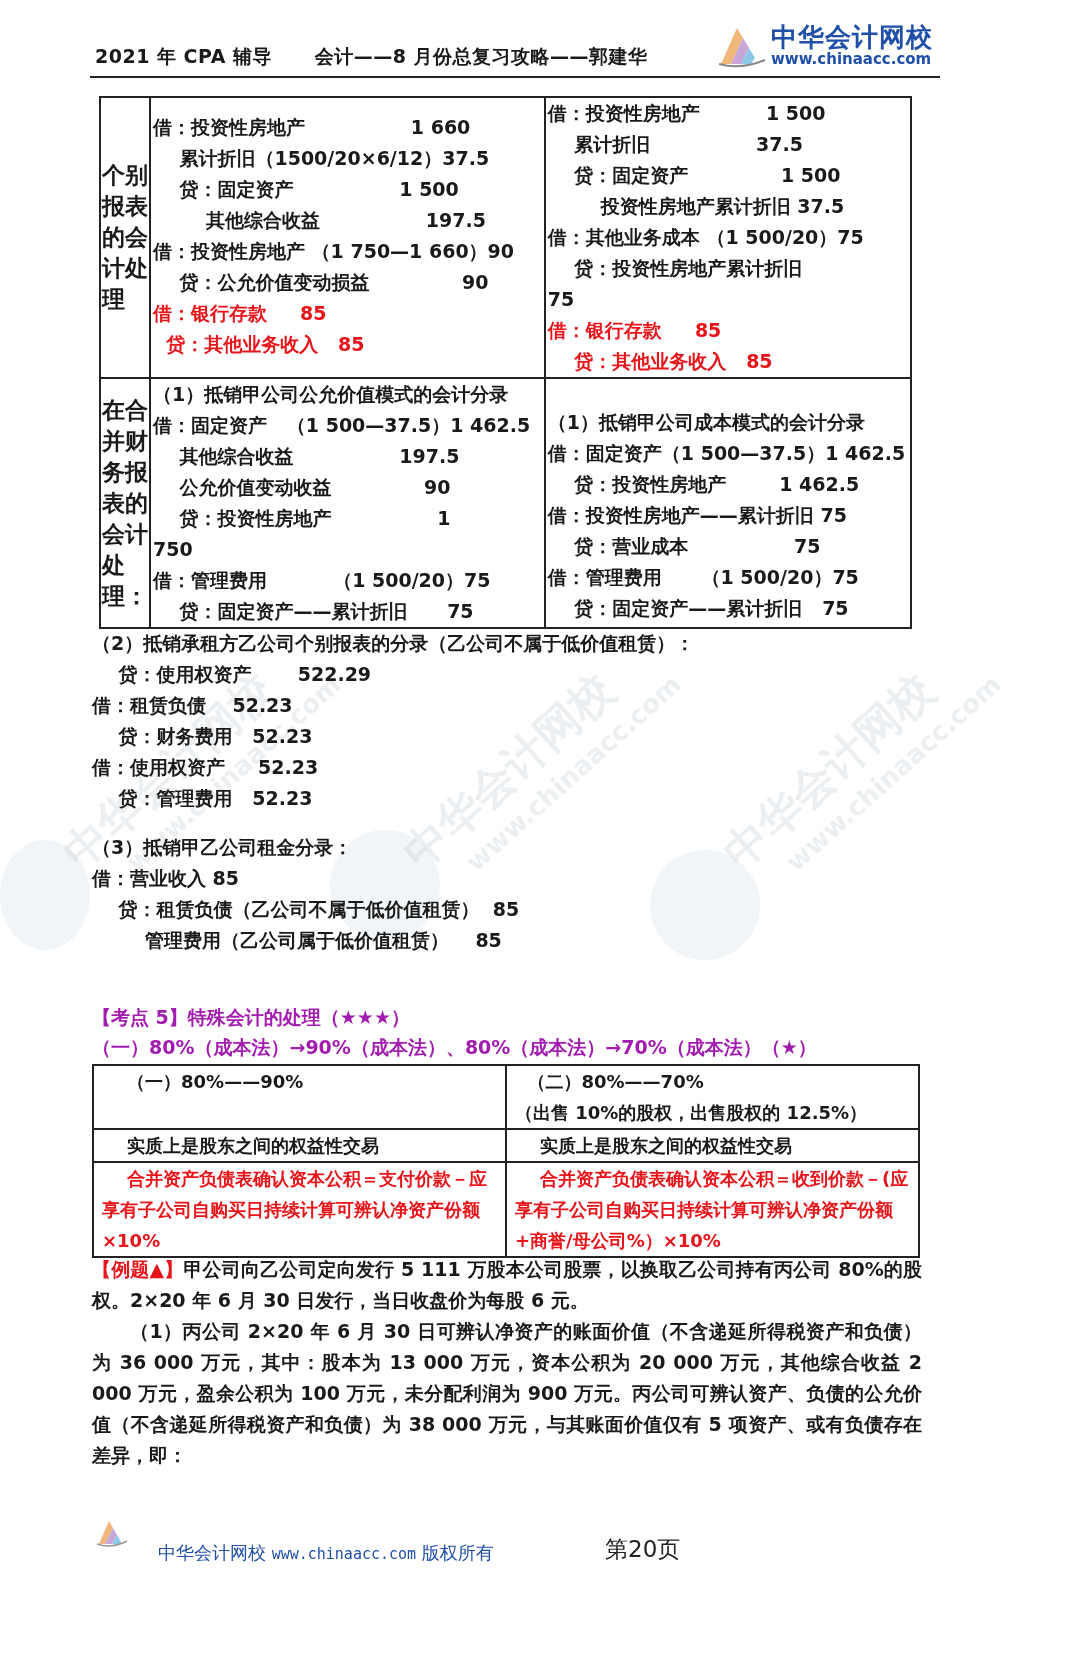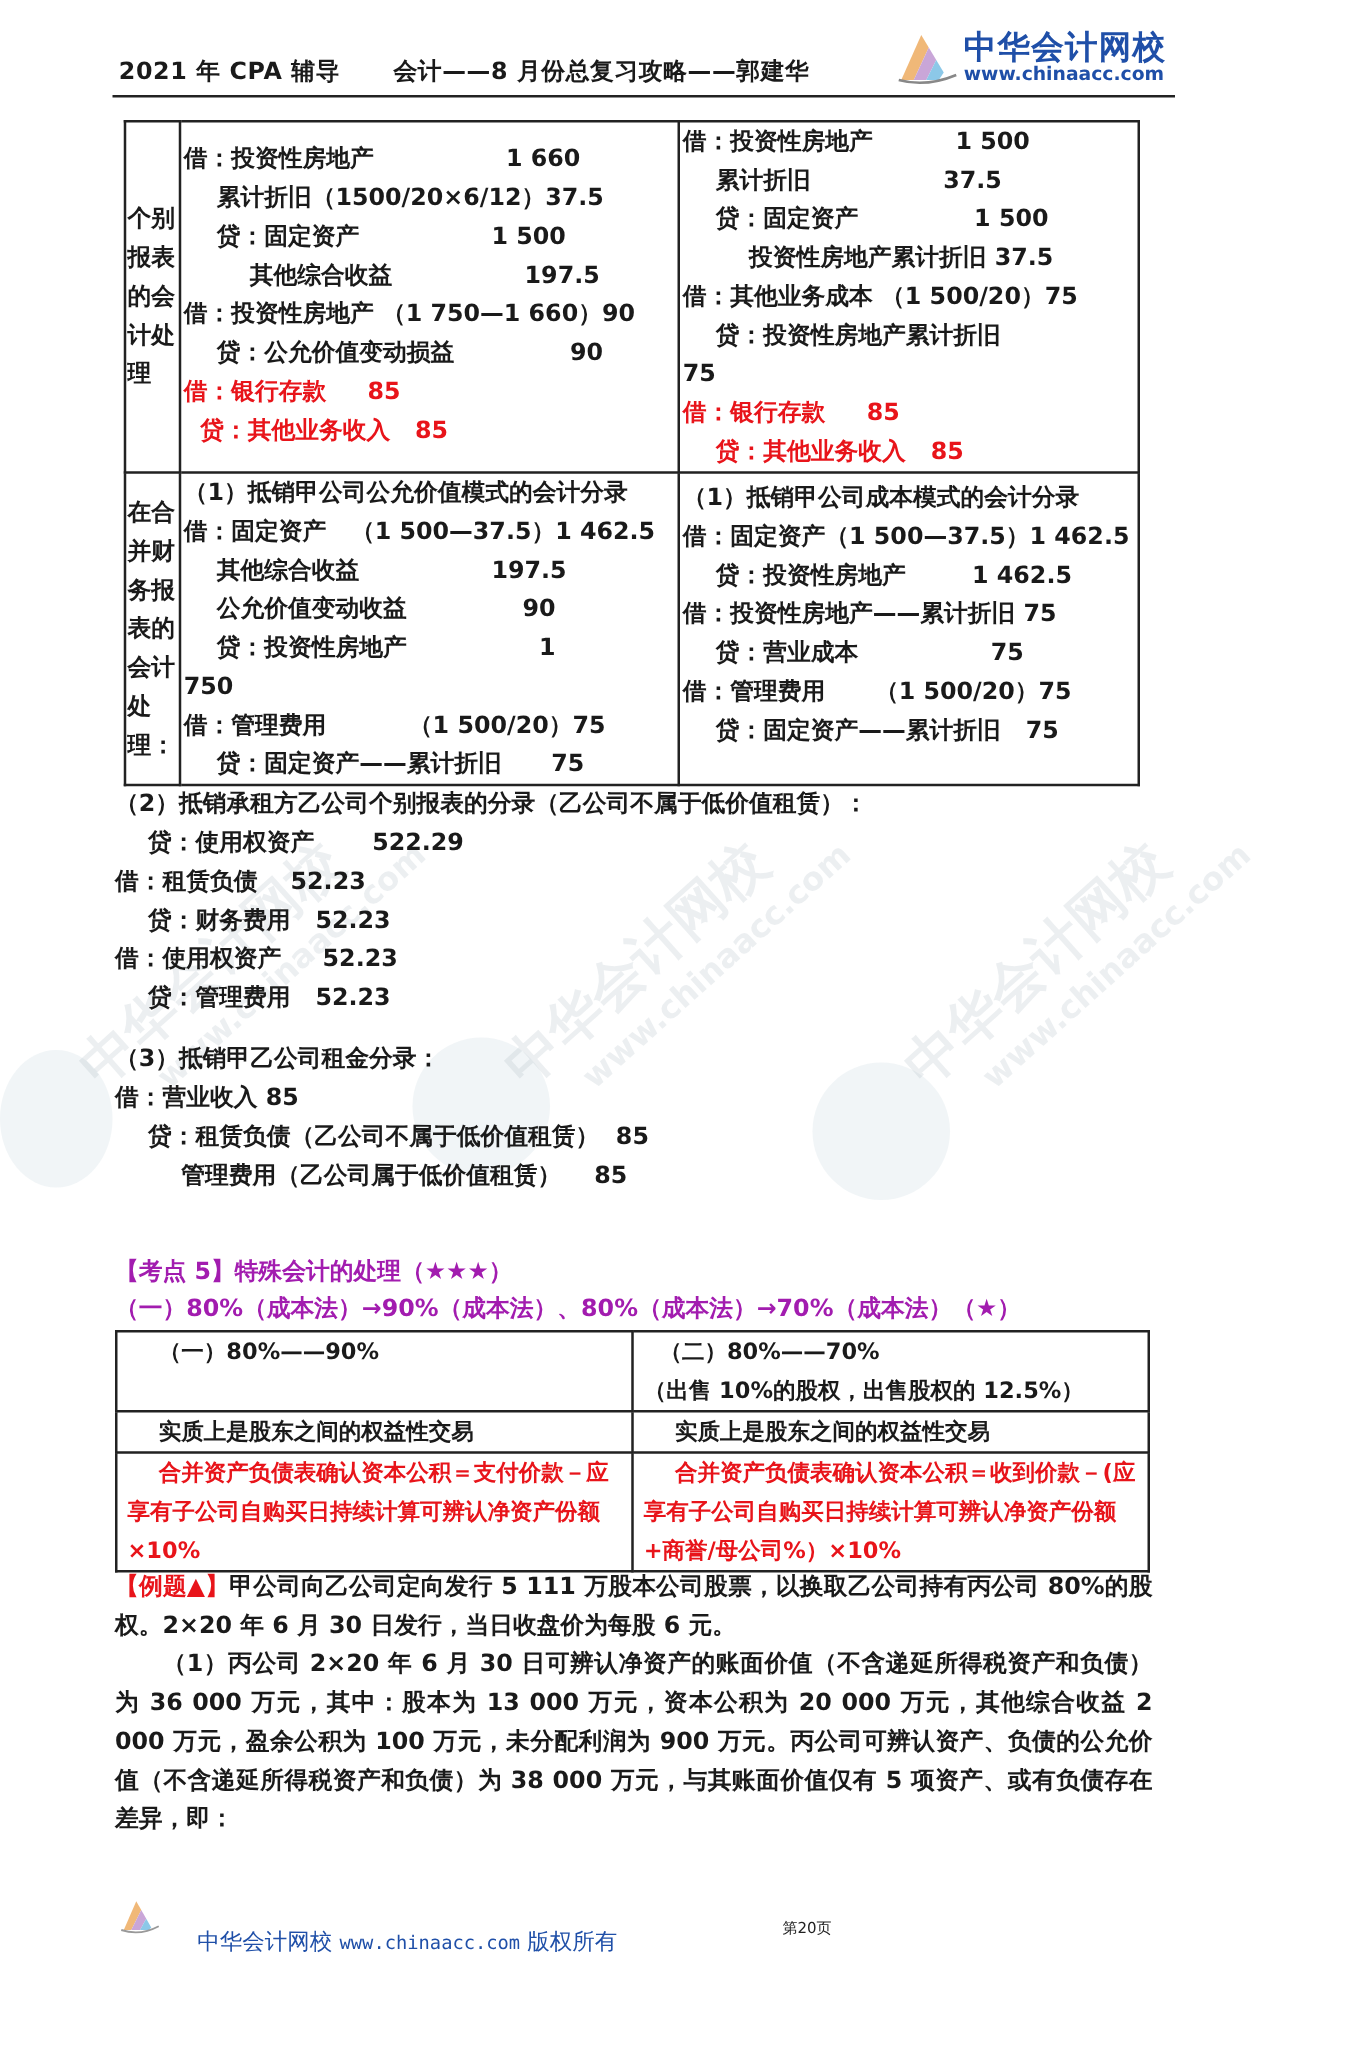--- a/index.html
+++ b/index.html
@@ -13,40 +13,40 @@
     .logo-mark { position: absolute; left: 0; top: 6px; width: 52px; height: 44px; }
     .logo-cn { position: absolute; left: 56px; top: 2px; font-size: 26px; font-weight: bold; color: #1f4fa8; letter-spacing: 1px; }
     .logo-url { position: absolute; left: 56px; top: 32px; font-size: 15px; font-weight: bold; color: #1f4fa8; }
 
     .watermark { position: absolute; pointer-events: none; color: rgba(170,180,190,0.22); font-size: 44px; font-weight: bold; transform: rotate(-42deg); white-space: nowrap; }
     .watermark .wm-url { display: block; font-size: 26px; margin-left: 40px; }
     .wm-circle { position: absolute; border-radius: 50%; background: rgba(200,215,225,0.25); pointer-events: none; }
 
     table.jt { position: absolute; border-collapse: collapse; font-size: 19px; font-weight: bold; }
     table.jt td { border: 2px solid #222; vertical-align: top; }
-    .jt .label { width: 44px; font-size: 19px; line-height: 31px; padding: 0 1px; word-break: break-all; }
+    .jt .label { width: 44px; font-size: 23px; line-height: 31px; padding: 0 1px; word-break: break-all; }
     .jt .cell { line-height: 31px; padding: 0 0 0 2px; }
     .ln { white-space: pre; display: block; }
     .red { color: #e8141a; }
 
     .body-block { position: absolute; left: 92px; font-size: 19px; font-weight: bold; line-height: 31px; }
 
     .section-title { position: absolute; left: 92px; font-size: 19px; font-weight: bold; color: #a21caf; line-height: 31px; white-space: pre; }
 
     table.cmp { position: absolute; left: 92px; top: 1064px; width: 828px; border-collapse: collapse; font-size: 18px; font-weight: bold; }
     table.cmp td { border: 2px solid #222; vertical-align: top; width: 50%; line-height: 31px; padding: 0 2px 0 8px; margin-left: 28px; }
 
     .para { position: absolute; left: 92px; width: 830px; font-size: 19px; font-weight: bold; line-height: 31px; text-align: justify; }
     .indent { text-indent: 2em; }
 
     .footer { position: absolute; left: 95px; top: 1518px; width: 840px; height: 40px; }
     .footer-mark { position: absolute; left: 0; top: 0; width: 34px; height: 30px; }
     .footer-text { position: absolute; left: 40px; top: 2px; font-size: 18px; color: #1f4fa8; white-space: pre; }
     .footer-url { font-family: "DejaVu Sans Mono", "Liberation Mono", monospace; font-size: 15px; }
-    .page-num { position: absolute; left: 531px; top: 16px; font-size: 12px; color: #222; }
+    .page-num { position: absolute; left: 510px; top: 16px; font-size: 23px; color: #222; }
   </style>
 </head>
 <body>
 
 <div class="header">
   <div class="header-title">2021 年 CPA 辅导      会计——8 月份总复习攻略——郭建华</div>
   <div class="logo">
     <svg class="logo-mark" viewBox="0 0 52 44">
       <polygon points="6,40 22,4 28,14 16,40" fill="#f0b878"></polygon>
       <polygon points="16,40 28,14 34,24 26,40" fill="#c9a6d8"></polygon>
@@ -107,21 +107,21 @@
     <td class="cell" id="r1c1">
           <span class="ln">（1）抵销甲公司公允价值模式的会计分录</span>
           <span class="ln">借：固定资产   （1 500—37.5）1 462.5</span>
           <span class="ln">    其他综合收益                197.5</span>
           <span class="ln">    公允价值变动收益              90</span>
           <span class="ln">    贷：投资性房地产                1</span>
           <span class="ln">750</span>
           <span class="ln">借：管理费用          （1 500/20）75</span>
           <span class="ln">    贷：固定资产——累计折旧      75</span>
         </td>
-    <td class="cell" style="padding-top:4px;" id="r1c2">
+    <td class="cell" style="padding-top:28px;" id="r1c2">
           <span class="ln">（1）抵销甲公司成本模式的会计分录</span>
           <span class="ln">借：固定资产（1 500—37.5）1 462.5</span>
           <span class="ln">    贷：投资性房地产        1 462.5</span>
           <span class="ln">借：投资性房地产——累计折旧 75</span>
           <span class="ln">    贷：营业成本                75</span>
           <span class="ln">借：管理费用      （1 500/20）75</span>
           <span class="ln">    贷：固定资产——累计折旧   75</span>
         </td>
   </tr>
 </tbody>

